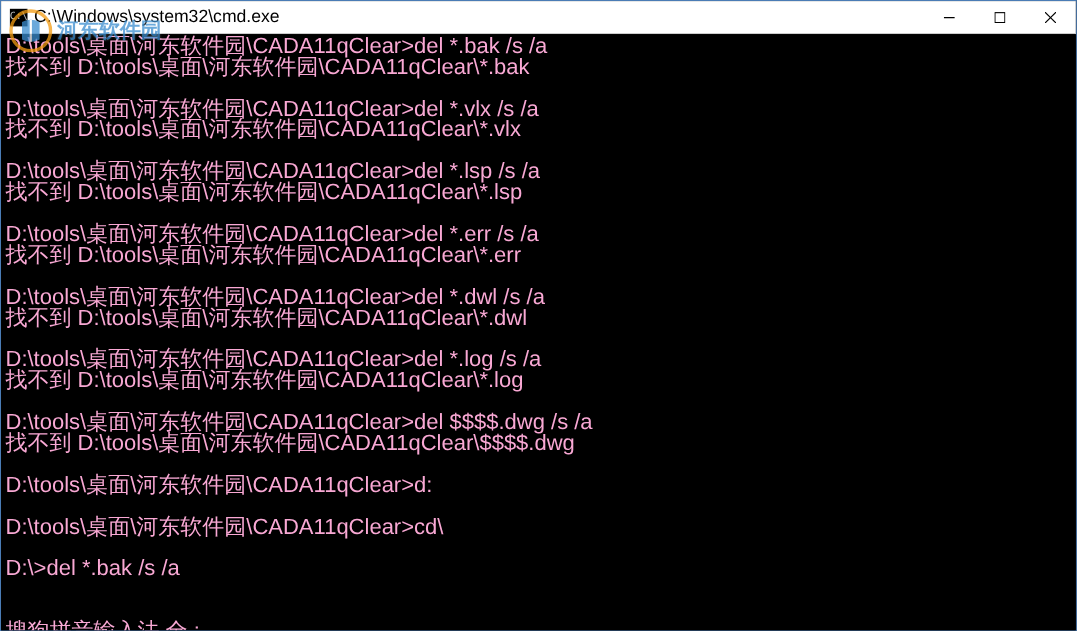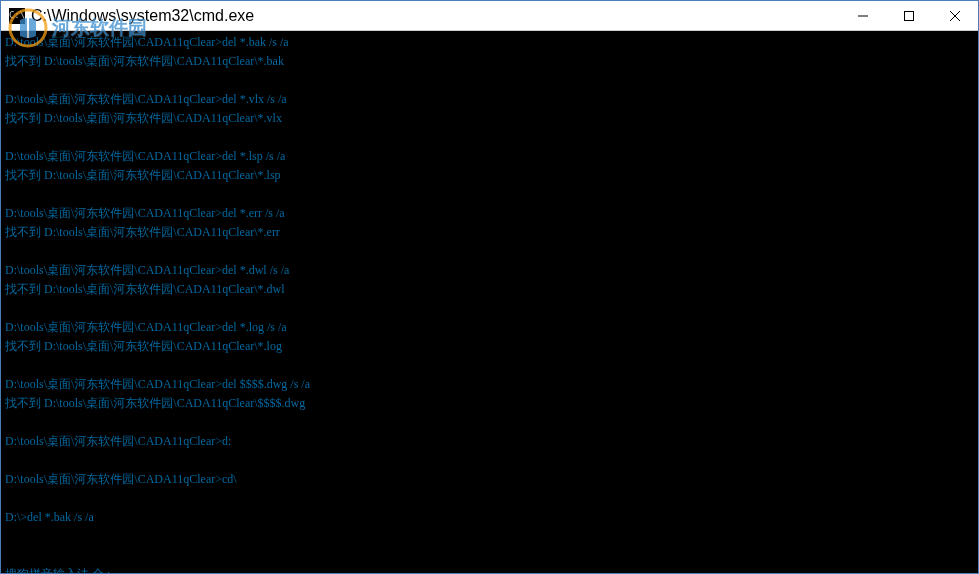--- a/index.html
+++ b/index.html
@@ -63,27 +63,27 @@
       align-items: center;
       justify-content: center;
       font-family: "Segoe UI Symbol", sans-serif;
       font-size: 10px;
       color: #000000;
       cursor: pointer;
     }
     .terminal {
       flex: 1;
       background: #000000;
-      color: #0369a1;
+      color: #f9a8d4;
       padding: 2px 4px;
-      font-size: 12px;
+      font-size: 20px;
       line-height: 19px;
       white-space: pre;
       overflow: hidden;
-      font-family: Liberation Serif, serif;
+      font-family: Liberation Sans, sans-serif;
       letter-spacing: 0px;
     }
     .terminal-line {
       display: block;
       min-height: 19px;
     }
     .watermark {
       position: absolute;
       top: 8px;
       left: 8px;

